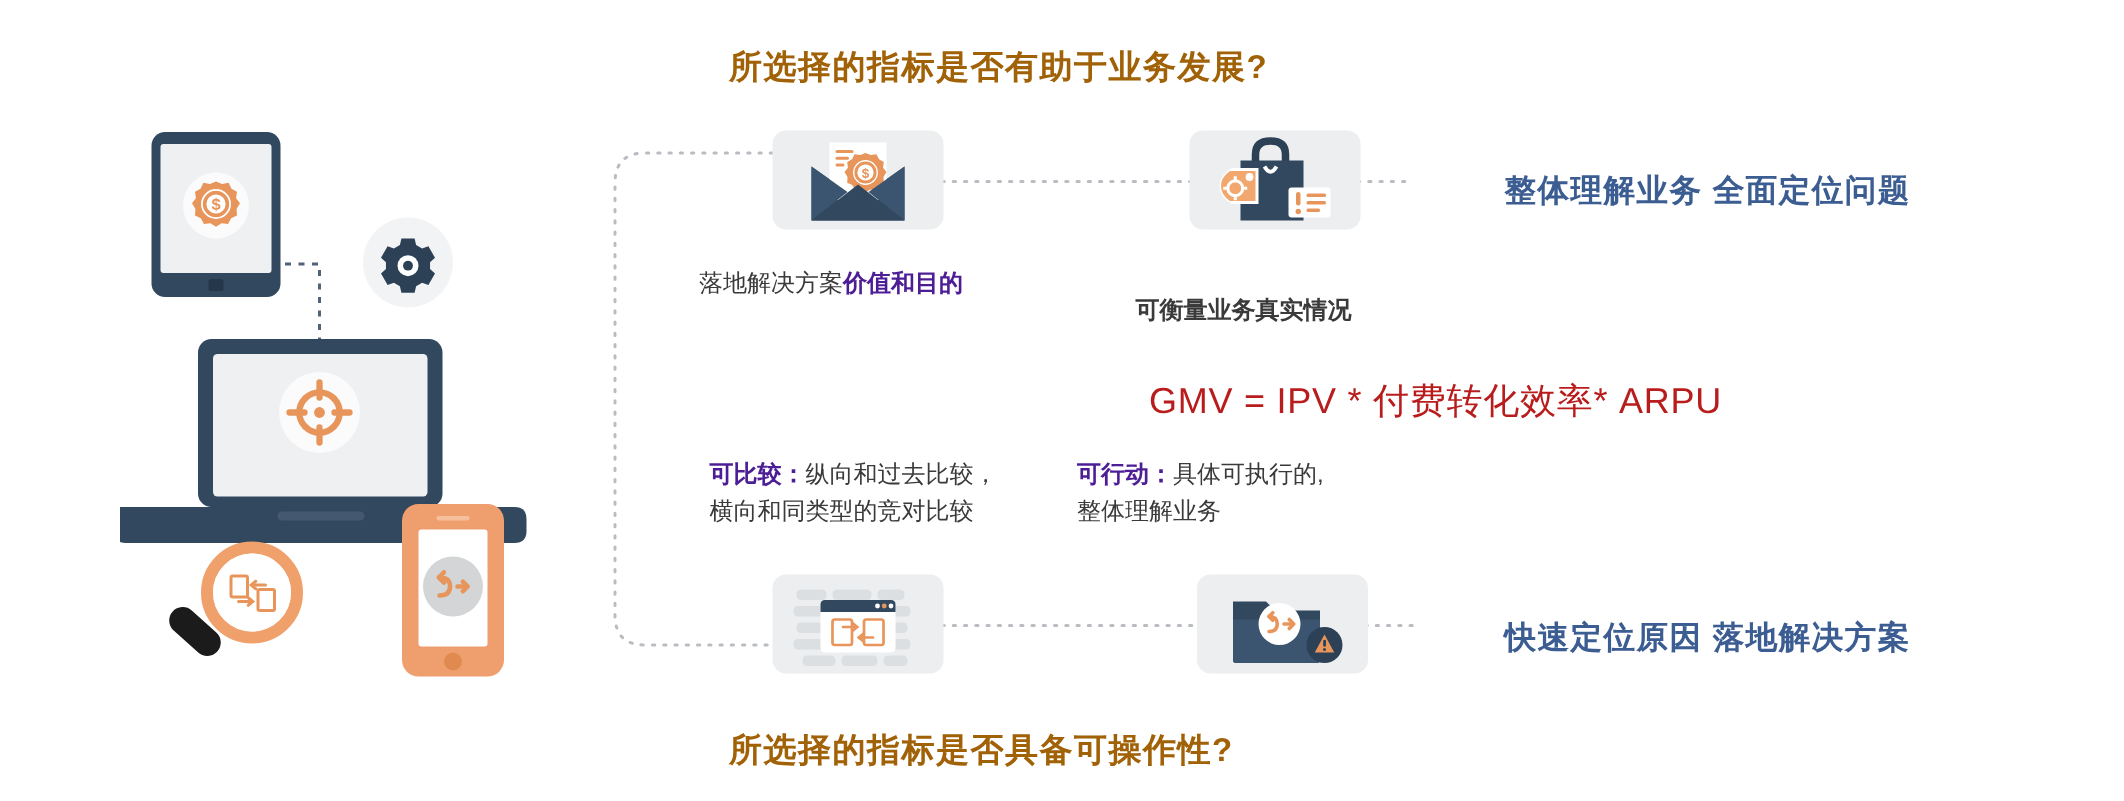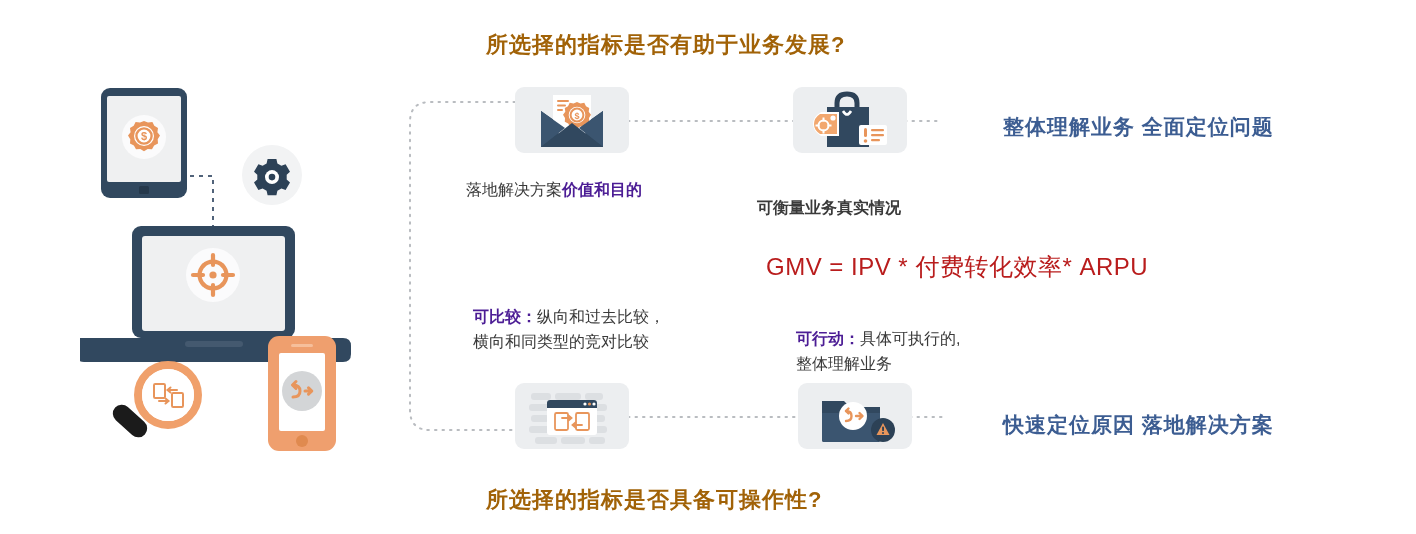--- a/index.html
+++ b/index.html
@@ -46,21 +46,21 @@
     position: absolute;
     font-size: 16px;
     color: #3a3a3a;
     white-space: nowrap;
     line-height: 24px;
   }
   .caption b { font-weight: bold; color: #4c1d95; }
   #caption-1 { left: 466px; top: 178px; }
   #caption-2 { left: 757px; top: 178px; font-weight: bold; margin-top: 18px; }
   #caption-3 { left: 473px; top: 288px; line-height: 25px; margin-top: 16px; }
-  #caption-4 { left: 796px; top: 304px; line-height: 25px; margin-top: 22px; }
+  #caption-4 { left: 718px; top: 304px; line-height: 25px; }
 
   
   #formula {
     position: absolute;
     left: 766px;
     top: 251px;
     font-size: 24px;
     color: #b91c1c;
     white-space: nowrap;
     letter-spacing: .5px;

